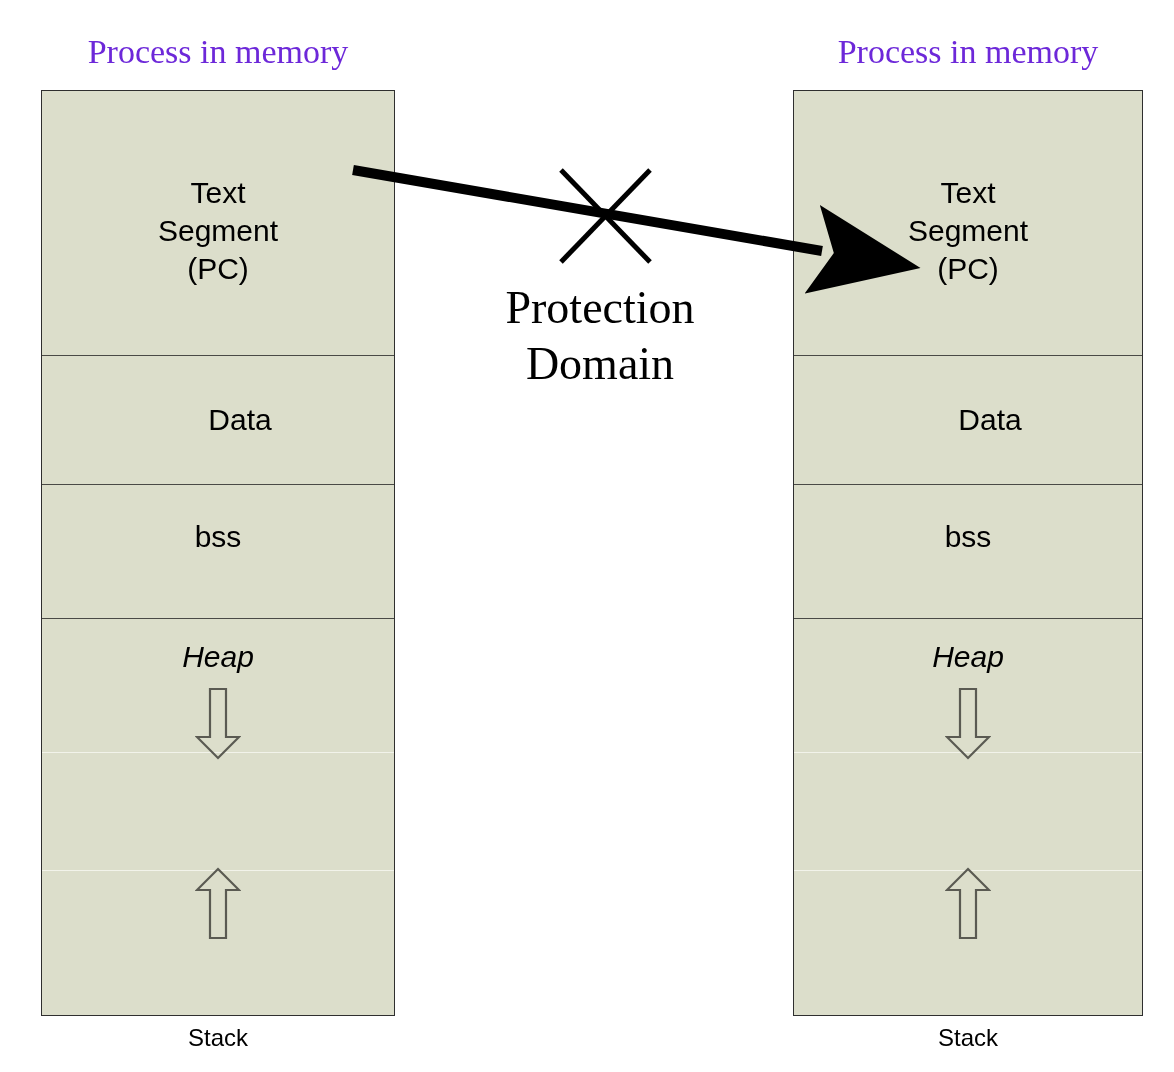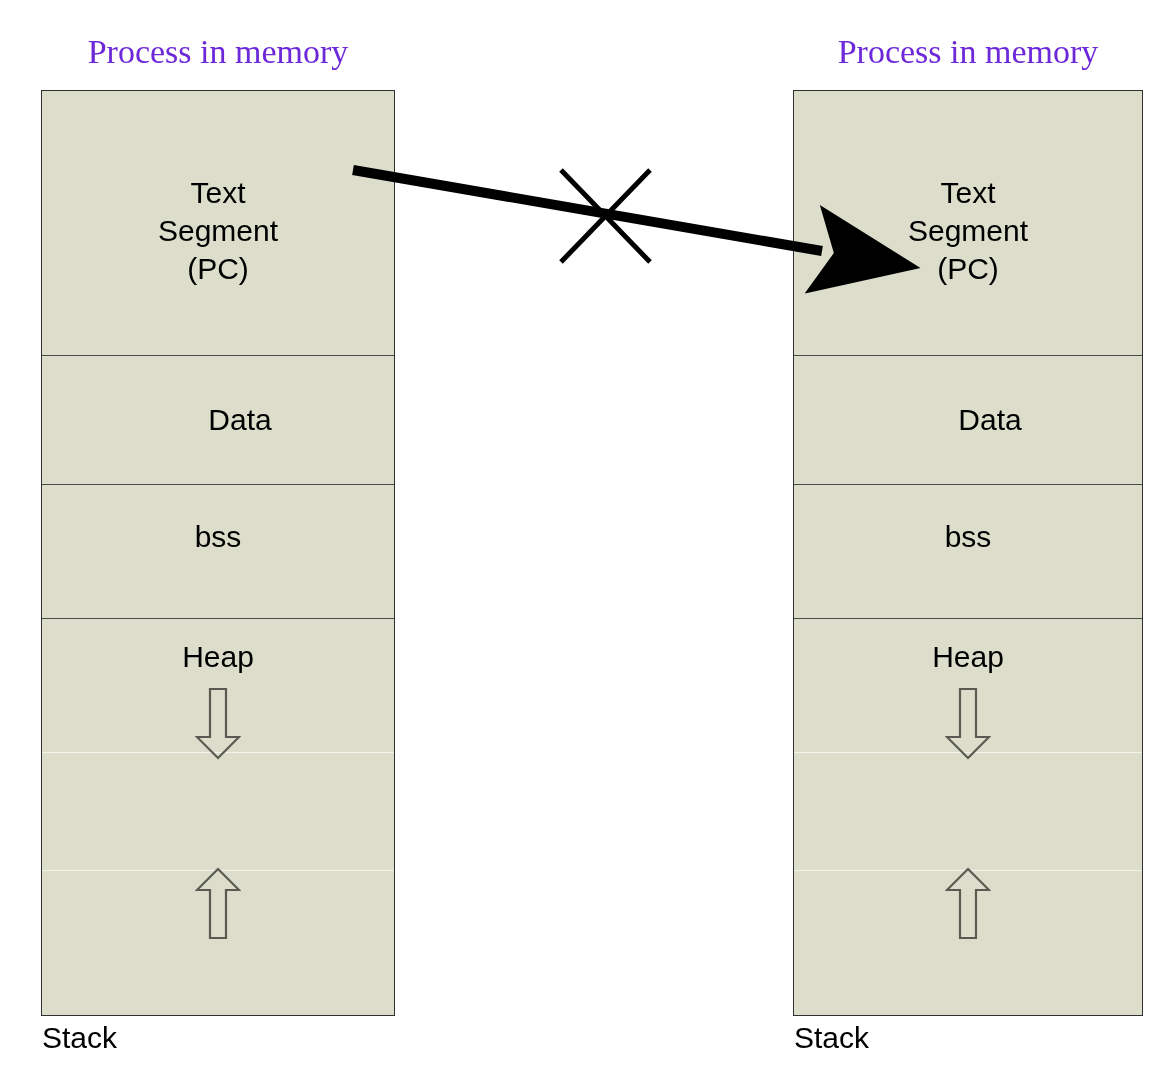--- a/index.html
+++ b/index.html
@@ -99,27 +99,28 @@
 
   
   .heap-label {
     position: absolute;
     left: 0; right: 0;
     top: 548px;
     text-align: center;
     font-size: 30px;
     line-height: 36px;
     color: #000000;
+    font-style: italic;
   }
   .stack-label {
     position: absolute;
     left: 0; right: 0;
     top: 929px;
-    text-align: left;
-    font-size: 30px;
+    text-align: center;
+    font-size: 24px;
     line-height: 36px;
     color: #000000;
   }
   .arrow-glyph {
     position: absolute;
     left: 50%;
     transform: translateX(-50%);
   }
   .arrow-down { top: 596px; }
   .arrow-up   { top: 775px; }
@@ -245,14 +246,16 @@
       </marker>
     </defs>
     <line x1="353" y1="170" x2="822" y2="251" stroke="#000000" stroke-width="10" marker-end="url(#ah)"></line>
   </svg>
 
   <svg id="block-x">
     <line x1="561" y1="170" x2="650" y2="262" stroke="#000000" stroke-width="5" stroke-linecap="butt"></line>
     <line x1="650" y1="170" x2="561" y2="262" stroke="#000000" stroke-width="5" stroke-linecap="butt"></line>
   </svg>
 
+  <div id="protection-domain-label">Protection
+Domain</div>
 
 </div>
 
 </body></html>

